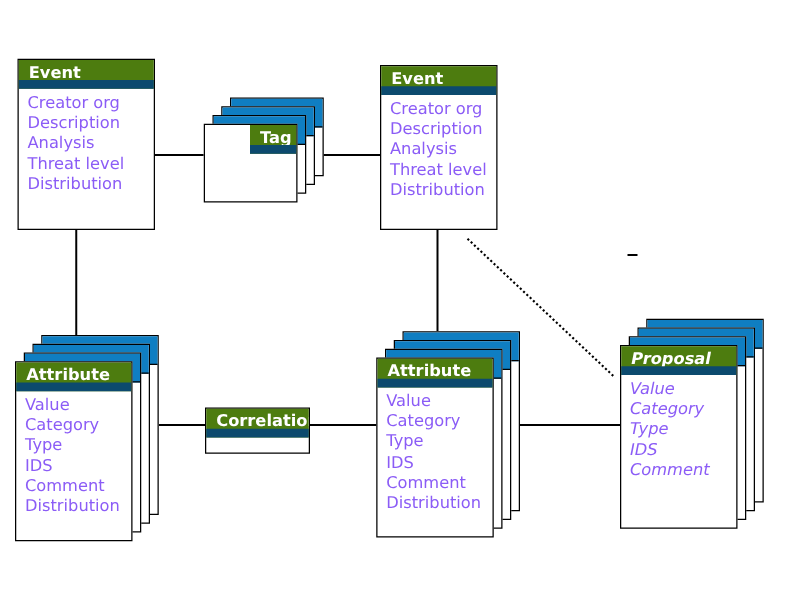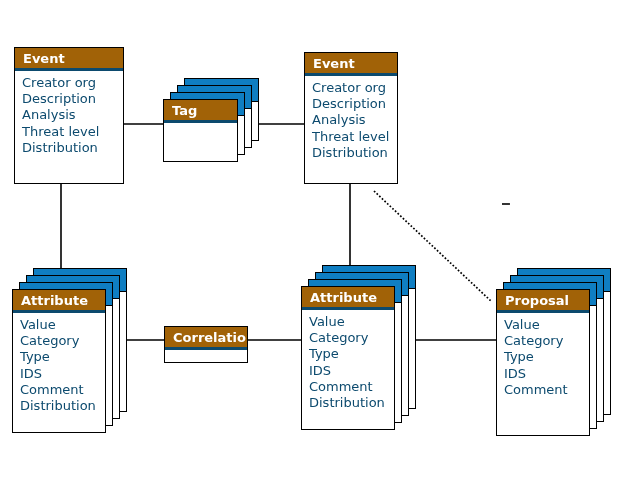--- a/index.html
+++ b/index.html
@@ -47,37 +47,37 @@
   .card.ghost .hdr {
     background: #0f7ec2;
     border-bottom: 1px solid #000000;
   }
   .card.front {
     background: #ffffff;
     border: 1px solid #000000;
   }
   .hdr {
     box-sizing: border-box;
-    background: #a16207;
-    border-bottom: 3px solid #0c4a6e;
+    background: #4d7c0f;
+    border-bottom: 7px solid #0c4a6e;
     color: #ffffff;
     font-weight: bold;
     font-size: 13px;
     line-height: 22px;
     height: 23px;
     padding: 0 8px;
     white-space: nowrap;
     overflow: hidden;
   }
   .attrs {
     box-sizing: border-box;
     padding: 4px 7px 5px 7px;
     font-size: 13px;
     line-height: 16.2px;
-    color: #0c4a6e;
+    color: #8b5cf6;
   }
   .attrs div {
     white-space: nowrap;
   }
   .attrs.empty {
     padding: 0;
     height: 14px;
   }
 </style>
 </head>
@@ -122,21 +122,21 @@
   <div class="entity" style="left:163px; top:78px; width:96px; height:84px;">
     <div class="card ghost" style="left:21px; top:0px; width:75px; height:63px;">
       <div class="hdr"></div>
     </div>
     <div class="card ghost" style="left:14px; top:7px; width:75px; height:63px;">
       <div class="hdr"></div>
     </div>
     <div class="card ghost" style="left:7px; top:14px; width:75px; height:63px;">
       <div class="hdr"></div>
     </div>
-    <div class="card front" style="left:0px; top:21px; width:75px; height:63px;">
+    <div class="card front" style="left:0px; top:21px; width:75px; height:63px;padding-left:36px;">
       <div class="hdr">Tag</div>
     </div>
   </div>
 
   <div class="entity" style="left:304px; top:52px; width:94px; height:132px;">
     <div class="card front" style="left:0; top:0; width:94px; height:132px;">
       <div class="hdr">Event</div>
       <div class="attrs">
         <div>Creator org</div>
         <div>Description</div>
@@ -193,21 +193,21 @@
         <div>Value</div>
         <div>Category</div>
         <div>Type</div>
         <div>IDS</div>
         <div>Comment</div>
         <div>Distribution</div>
       </div>
     </div>
   </div>
 
-  <div class="entity" style="left:496px; top:268px; width:125px; height:168px;">
+  <div class="entity" style="left:496px; top:255px; width:125px; height:168px;font-style:italic;">
     <div class="card ghost" style="left:21px; top:0px; width:94px; height:147px;">
       <div class="hdr"></div>
     </div>
     <div class="card ghost" style="left:14px; top:7px; width:94px; height:147px;">
       <div class="hdr"></div>
     </div>
     <div class="card ghost" style="left:7px; top:14px; width:94px; height:147px;">
       <div class="hdr"></div>
     </div>
     <div class="card front" style="left:0px; top:21px; width:94px; height:147px;">

